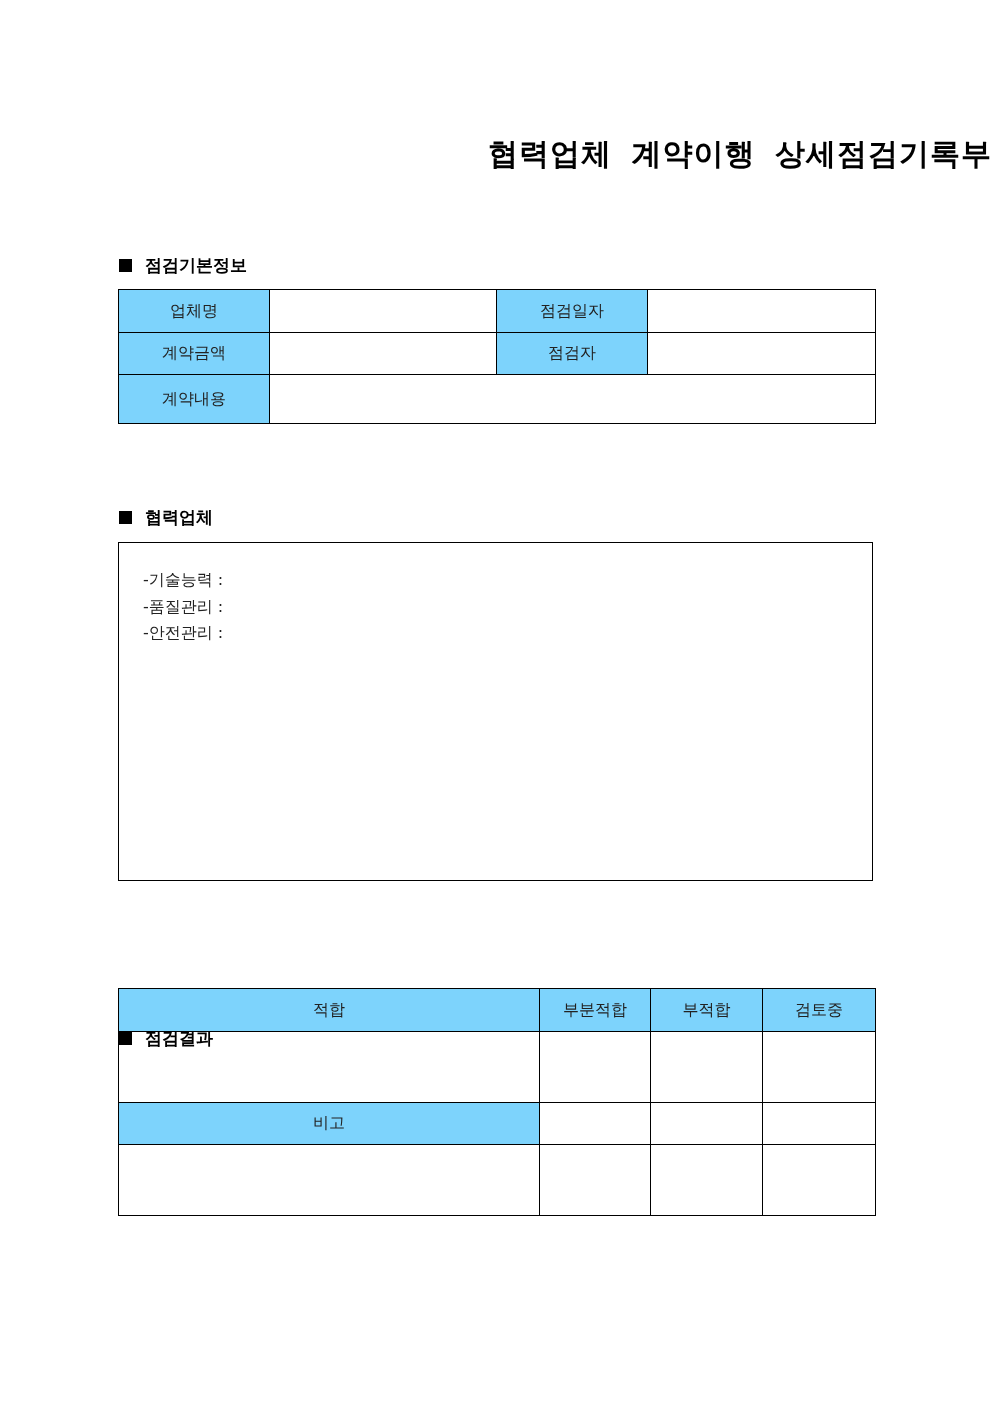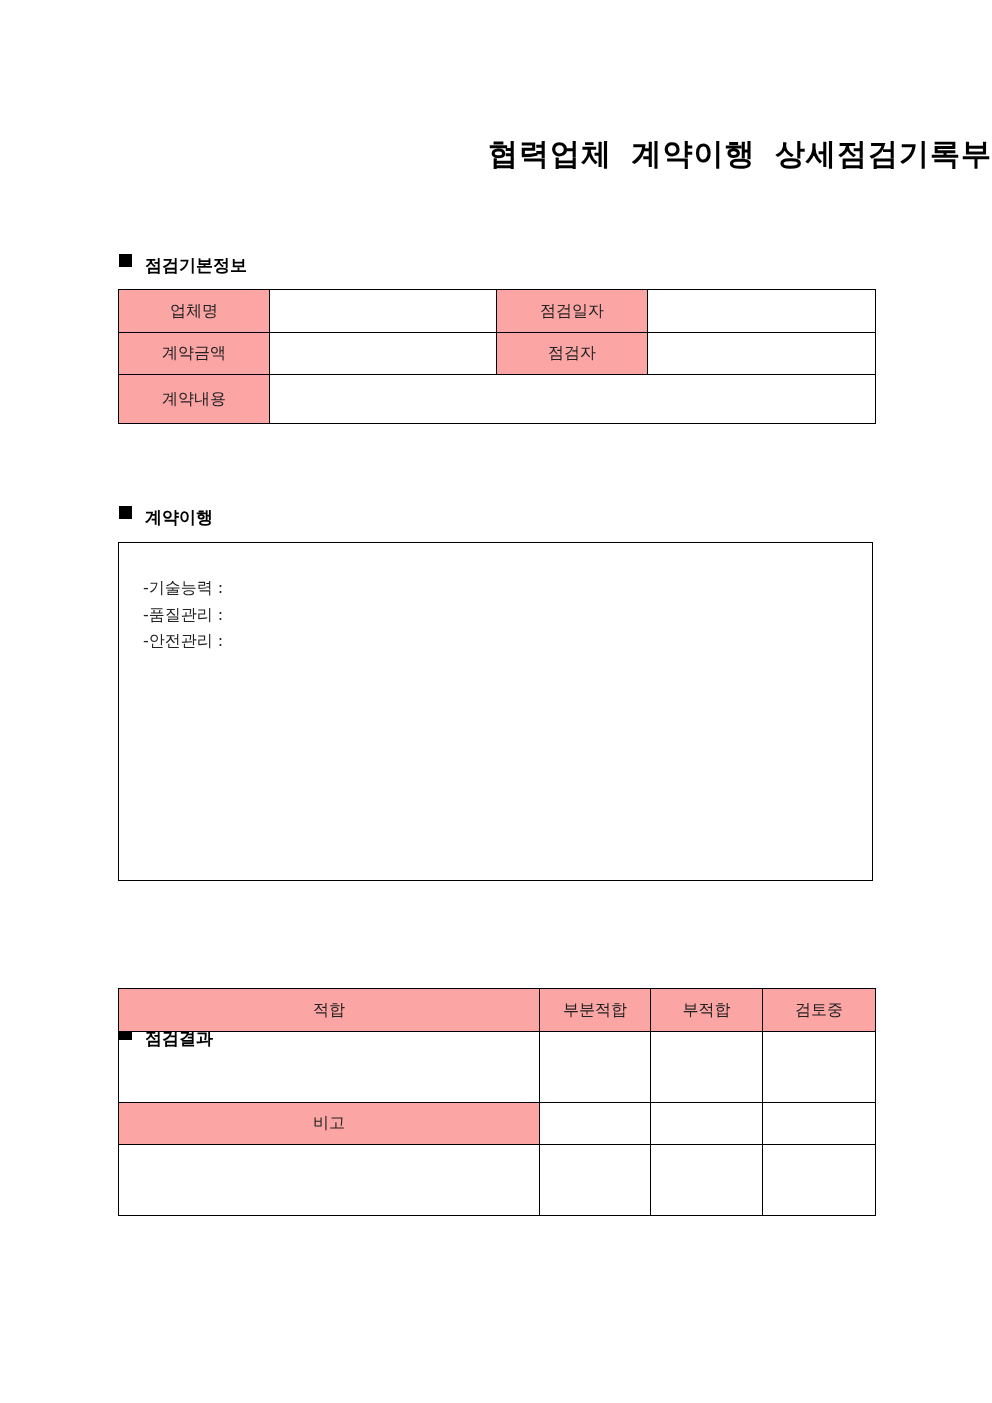--- a/index.html
+++ b/index.html
@@ -27,21 +27,21 @@
       word-spacing: 8px;
       color: #000;
     }
     .section-heading {
       position: absolute;
       left: 119px;
       font-size: 17px;
       font-weight: bold;
       color: #000;
       display: flex;
-      align-items: flex-start;
+      align-items: center;
     }
     .section-heading .square {
       display: inline-block;
       width: 13px;
       height: 13px;
       background: #000;
       margin-right: 13px;
     }
     table.grid {
       position: absolute;
@@ -51,31 +51,31 @@
       font-size: 16px;
       color: #222;
     }
     table.grid td {
       border: 1.5px solid #000;
       padding: 0;
       text-align: center;
       vertical-align: middle;
     }
     td.label {
-      background: #fca5a5;
+      background: #7dd3fc;
     }
     .items-box {
       position: absolute;
       left: 118px;
       top: 542px;
       width: 755px;
       height: 339px;
       border: 1.5px solid #000;
       box-sizing: border-box;
-      padding: 32px 0 0 24px;
+      padding: 24px 0 0 24px;
       font-size: 16px;
       color: #222;
     }
     .items-box .item {
       height: 26.5px;
       line-height: 26.5px;
     }
   </style>
 </head>
 <body>
@@ -109,21 +109,21 @@
   </tr>
   <tr style="height:49px;">
     <td class="label">계약내용</td>
     <td colspan="3"></td>
   </tr>
 </tbody>
   </table>
 
 <div class="section-heading" style="top:506px;">
   <span class="square"></span>
-  <span>계약이행</span>
+  <span>협력업체</span>
 </div>
 
 <div class="items-box">
   <div class="item">-기술능력 :</div>
   <div class="item">-품질관리 :</div>
   <div class="item">-안전관리 :</div>
 </div>
 
 <div class="section-heading" style="top:995px;margin-top:32px;">
   <span class="square"></span>

